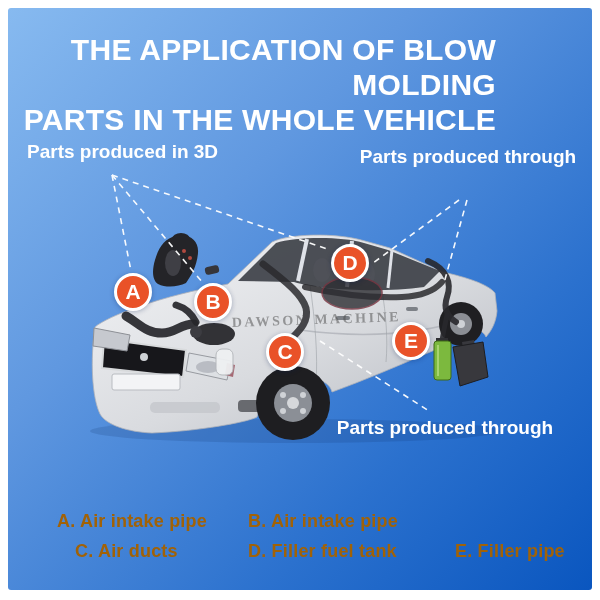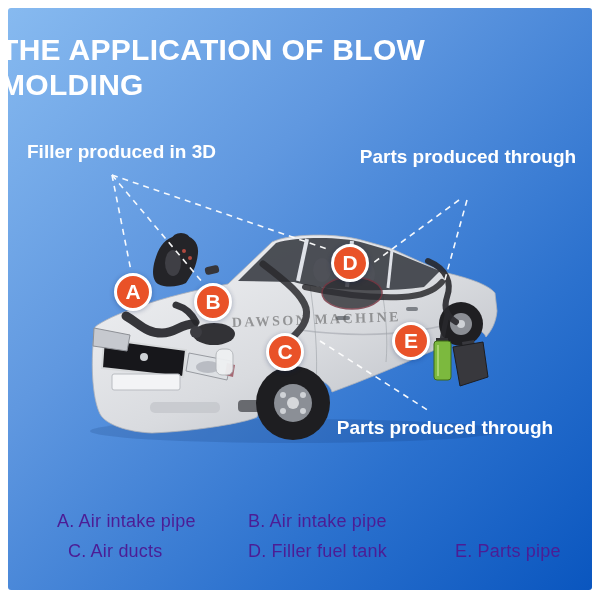--- a/index.html
+++ b/index.html
@@ -10,35 +10,35 @@
     -webkit-font-smoothing:antialiased;
   }
   .frame{position:absolute;inset:0;background:#ffffff;}
   .panel{
     position:absolute;left:8px;top:8px;right:8px;bottom:10px;
     background:linear-gradient(135deg,#87baf0 0%,#6098e0 35%,#2b71ce 72%,#0a56bf 100%);
     border-radius:3px;overflow:hidden;
   }
   .layer{position:absolute;left:0;top:0;width:600px;height:600px;pointer-events:none;}
   .title{
-    position:absolute;left:0;top:32px;width:496px;text-align:left;
+    position:absolute;left:0;top:32px;width:496px;text-align:right;
     color:#ffffff;font-size:30px;line-height:35px;font-weight:700;letter-spacing:.3px;
   }
   .callout{position:absolute;color:#ffffff;font-weight:700;font-size:19px;line-height:23px;}
   .callout-3d{left:27px;top:140px;text-align:left;}
   .callout-coex{left:348px;top:145px;width:240px;text-align:center;}
   .callout-2d{left:320px;top:416px;width:250px;text-align:center;}
   .badge{
     position:absolute;width:38px;height:38px;box-sizing:border-box;border-radius:50%;
     background:#e95228;border:3px solid #ffffff;
     display:flex;align-items:center;justify-content:center;
     color:#ffffff;font-size:21px;font-weight:700;
     box-shadow:0 1px 5px rgba(5,25,80,.30);
   }
-  .legend-item{position:absolute;color:#4c1d95;font-size:18px;font-weight:400;letter-spacing:.2px;}
+  .legend-item{position:absolute;color:#a16207;font-size:18px;font-weight:700;letter-spacing:.2px;}
 </style>
 </head>
 <body>
 
 <div class="frame">
   <div class="panel"></div>
 </div>
 
 <svg class="layer" viewBox="0 0 600 600" xmlns="http://www.w3.org/2000/svg">
   <defs>
@@ -136,24 +136,25 @@
     <path d="M112,175 L203,283"></path>
     <path d="M112,175 L330,250"></path>
     <path d="M459,200 L373,263"></path>
     <path d="M467,200 L444,283"></path>
     <path d="M320,341 L429,411"></path>
   </g>
 </svg>
 
 <div class="title">
   <div>THE APPLICATION OF BLOW MOLDING</div>
+  <div>PARTS IN THE WHOLE VEHICLE</div>
 </div>
 
 <div class="callout callout-3d">
-  <span>Filler produced in 3D</span>
+  <span>Parts produced in 3D</span>
 </div>
 
 <div class="callout callout-coex">
   <div>Parts produced through</div>
 </div>
 
 <div class="callout callout-2d">
   <div>Parts produced through</div>
 </div>
 
@@ -169,16 +170,16 @@
 <div class="badge" style="left:331px;top:244px">
   <span>D</span>
 </div>
 <div class="badge" style="left:392px;top:322px">
   <span>E</span>
 </div>
 
 <div>
   <span class="legend-item" style="left:57px;top:511px">A. Air intake pipe</span>
   <span class="legend-item" style="left:248px;top:511px">B. Air intake pipe</span>
-  <span class="legend-item" style="left:68px;top:541px">C. Air ducts</span>
+  <span class="legend-item" style="left:75px;top:541px">C. Air ducts</span>
   <span class="legend-item" style="left:248px;top:541px">D. Filler fuel tank</span>
-  <span class="legend-item" style="left:455px;top:541px">E. Parts pipe</span>
+  <span class="legend-item" style="left:455px;top:541px">E. Filler pipe</span>
 </div>
 
 </body></html>

